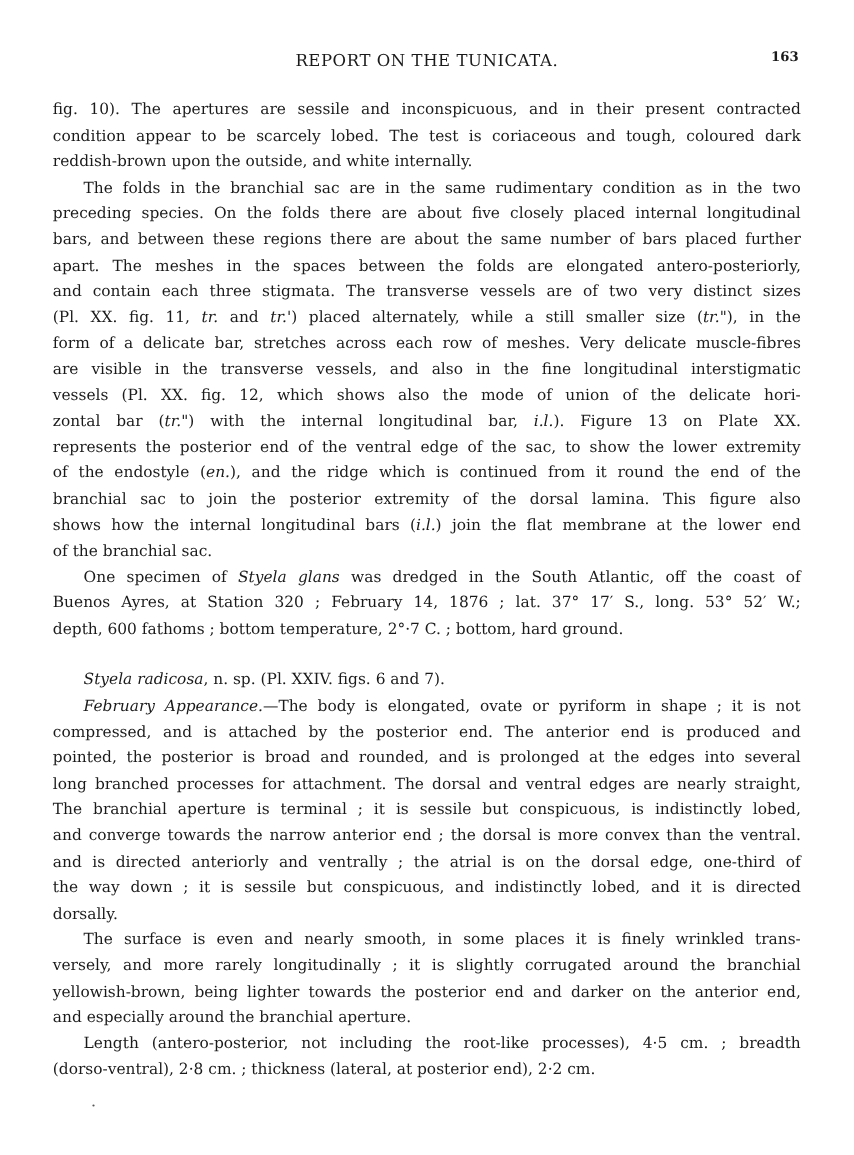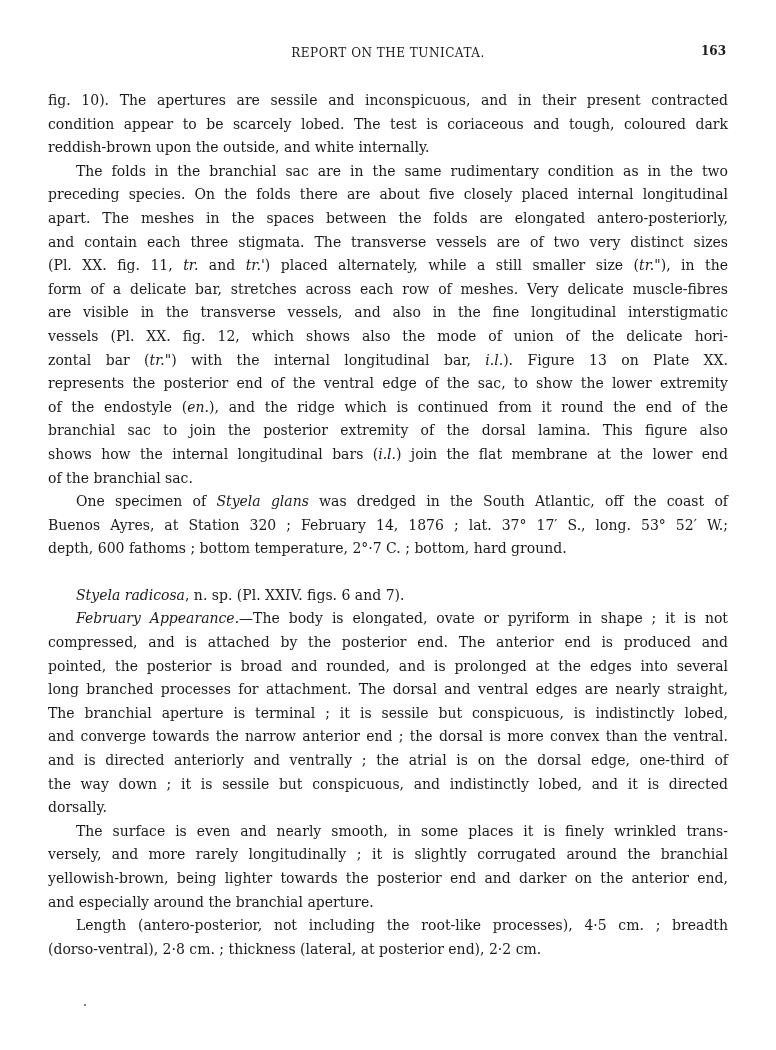--- a/index.html
+++ b/index.html
@@ -1,21 +1,21 @@
 <!DOCTYPE html>
 <html><head>
 <meta charset="utf-8">
 <style>
   html, body { margin: 0; padding: 0; background: #ffffff; }
   body { width: 776px; height: 1050px; position: relative; overflow: hidden;
          font-family: "DejaVu Serif", "Liberation Serif", serif; color: #1a1a1a; }
   .page { position: absolute; left: 48px; top: 0; width: 680px; }
   .running-head { position: absolute; top: 46px; left: 0; width: 680px; height: 20px; }
   .running-title { position: absolute; left: 0; width: 680px; text-align: center;
-                   font-size: 12px; letter-spacing: 0.5px; top: 0; }
+                   font-size: 15px; letter-spacing: 0.5px; top: 0; }
   .page-number { position: absolute; right: 2px; top: -2px; font-size: 12px; font-weight: bold; }
   .body { position: absolute; top: 89px; left: 0; width: 680px;
           font-size: 14px; line-height: 23.6px; text-align: justify; }
   .indent { text-indent: 26px; }
   .gap { margin-top: 23px !important; }
   i, .it { font-style: italic; }
   .line { display: block; text-align: justify; text-align-last: justify; white-space: nowrap; }
   .line.last { text-align-last: left; }
   .line.indent { text-indent: 28px; }
   .dot { position: absolute; left: 84px; top: 1004px; width: 2px; height: 2px; background: #555; border-radius: 1px; }
@@ -31,20 +31,21 @@
 
   <div class="body">
     <div class="para">
         <span class="line">fig. 10).  The apertures are sessile and inconspicuous, and in their present contracted</span>
         <span class="line">condition appear to be scarcely lobed.  The test is coriaceous and tough, coloured dark</span>
         <span class="line last">reddish-brown upon the outside, and white internally.</span>
       </div>
     <div class="para">
         <span class="line indent">The folds in the branchial sac are in the same rudimentary condition as in the two</span>
         <span class="line">preceding species.  On the folds there are about five closely placed internal longitudinal</span>
+        <span class="line">bars, and between these regions there are about the same number of bars placed further</span>
         <span class="line">apart.  The meshes in the spaces between the folds are elongated antero-posteriorly,</span>
         <span class="line">and contain each three stigmata.  The transverse vessels are of two very distinct sizes</span>
         <span class="line">(Pl. XX. fig. 11, <i>tr.</i> and <i>tr.'</i>) placed alternately, while a still smaller size (<i>tr."</i>), in the</span>
         <span class="line">form of a delicate bar, stretches across each row of meshes.  Very delicate muscle-fibres</span>
         <span class="line">are visible in the transverse vessels, and also in the fine longitudinal interstigmatic</span>
         <span class="line">vessels (Pl. XX. fig. 12, which shows also the mode of union of the delicate hori-</span>
         <span class="line">zontal bar (<i>tr."</i>) with the internal longitudinal bar, <i>i.l.</i>).  Figure 13 on Plate XX.</span>
         <span class="line">represents the posterior end of the ventral edge of the sac, to show the lower extremity</span>
         <span class="line">of the endostyle (<i>en.</i>), and the ridge which is continued from it round the end of the</span>
         <span class="line">branchial sac to join the posterior extremity of the dorsal lamina.  This figure also</span>

